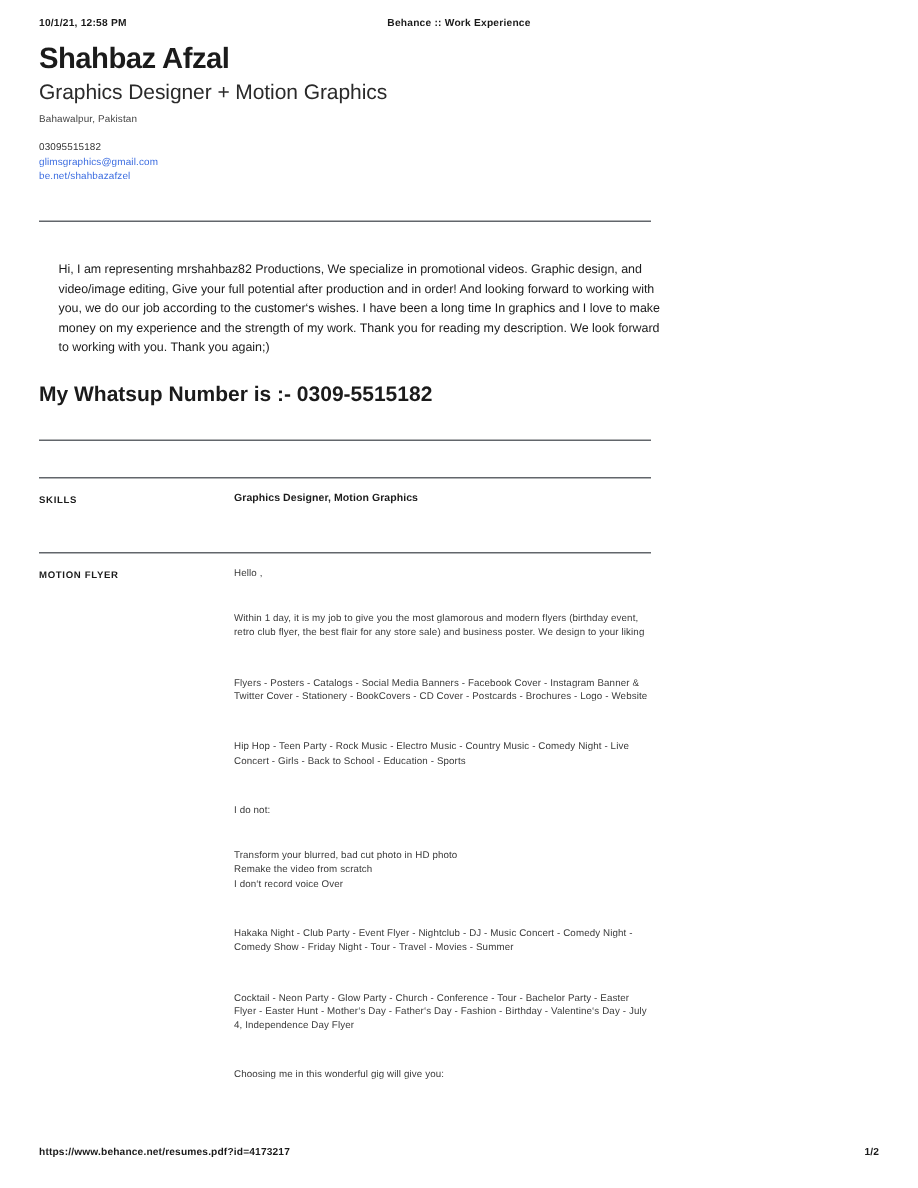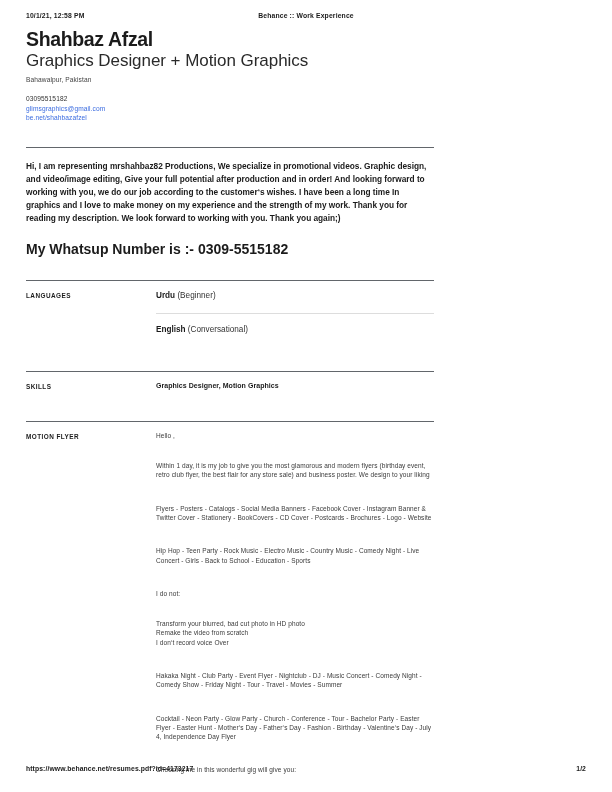--- a/index.html
+++ b/index.html
@@ -76,21 +76,21 @@
   
   .name {
     font-size: 19.5px;
     font-weight: 700;
     letter-spacing: -0.35px;
     line-height: 23px;
     margin: 0 0 3px 0;
     color: #1b1b1b;
   }
   .headline {
-    font-size: 17px;
+    font-size: 14px;
     font-weight: 400;
     line-height: 14px;
     color: #2a2a2a;
     margin: 0 0 7px 0;
     letter-spacing: -0.05px;
   }
   .location {
     font-size: 6.6px;
     color: #444;
     line-height: 9px;
@@ -120,25 +120,25 @@
     border: 0;
     border-top: 1px solid #dddddd;
     margin: 0;
     width: 278px;
   }
 
   
   .intro-wrap { padding-top: 12px; }
   .intro {
     font-size: 8.3px;
-    font-weight: 700;
+    font-weight: 400;
     line-height: 13.2px;
     color: #1b1b1b;
     letter-spacing: -0.02px;
-    margin: 0;
+    margin: 13px;
     width: 404px;
   }
   .whatsapp {
     font-size: 14px;
     font-weight: 700;
     line-height: 13.2px;
     color: #1b1b1b;
     margin: 17px 0 0 0;
   }
 
@@ -223,34 +223,20 @@
     <hr class="rule-strong">
 
     <div class="intro-wrap">
       <p class="intro">Hi, I am representing mrshahbaz82 Productions, We specialize in promotional videos. Graphic design, and video/image editing, Give your full potential after production and in order! And looking forward to working with you, we do our job according to the customer‘s wishes. I have been a long time In graphics and I love to make money on my experience and the strength of my work. Thank you for reading my description. We look forward to working with you. Thank you again;)</p>
       <p class="whatsapp">My Whatsup Number is :- 0309-5515182</p>
     </div>
 
     <div class="sp-24"></div>
     <hr class="rule-strong">
 
-    <div class="section">
-      <div class="sec-label">LANGUAGES</div>
-      <div class="sec-body">
-        <div class="lang-row">
-          <span class="lang-name">Urdu</span>
-          <span>(Beginner)</span>
-        </div>
-        <hr class="rule-light">
-        <div class="lang-row second">
-          <span class="lang-name">English</span>
-          <span>(Conversational)</span>
-        </div>
-      </div>
-    </div>
 
     <div class="sp-24"></div>
     <hr class="rule-strong">
 
     <div class="section">
       <div class="sec-label">SKILLS</div>
       <div class="sec-body">
         <div class="skills-text">Graphics Designer, Motion Graphics</div>
       </div>
     </div>

